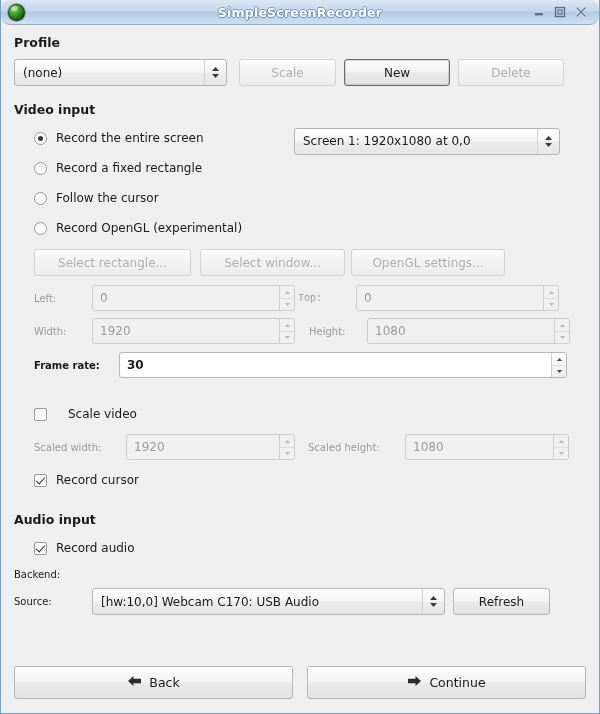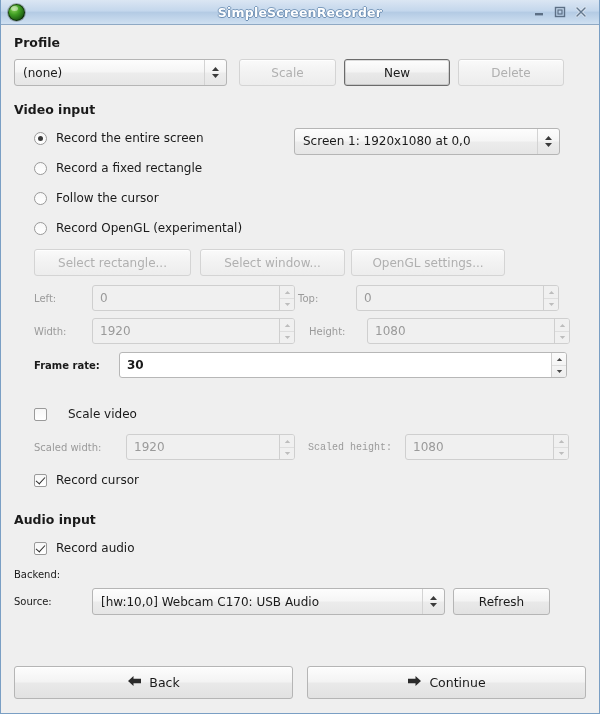--- a/index.html
+++ b/index.html
@@ -27,20 +27,21 @@
   
   .titlebar {
     position: relative;
     height: 25px;
     flex: 0 0 25px;
     background: linear-gradient(to bottom, #dbe6f3 0%, #c4d7ec 45%, #b4cbe4 52%, #cfe0f1 100%);
     border-bottom: 1px solid #8fa9c4;
     display: flex;
     align-items: center;
     padding: 0 4px;
+    border-radius: 9px;
   }
   .app-icon {
     width: 17px; height: 17px;
     border-radius: 50%;
     background:
       radial-gradient(circle at 35% 30%, #8fd45e 0%, #3f9e23 35%, #1c5b13 70%),
       #1c5b13;
     box-shadow: inset 0 0 0 1px rgba(0,0,0,0.55), 0 0 0 1px rgba(0,0,0,0.25);
     position: relative;
     flex: 0 0 auto;
@@ -388,21 +389,21 @@
                   <path d="M3.5 1 L6.2 4 L0.8 4 Z" fill="#bdbdbd"></path>
                 </svg>
               </span>
             <span class="sa">
                 <svg width="7" height="5" viewBox="0 0 7 5">
                   <path d="M3.5 4 L6.2 1 L0.8 1 Z" fill="#bdbdbd"></path>
                 </svg>
               </span>
           </span>
         </div>
-        <span class="lbl disabled" style="width:58px;margin-left:3px;">Top:</span>
+        <span class="lbl disabled" style="width:58px;margin-left:3px;font-family:Liberation Mono, monospace;">Top:</span>
         <div class="field disabled" style="width:203px;">
           <span class="val">0</span>
           <span class="spin">
             <span class="sa">
                 <svg width="7" height="5" viewBox="0 0 7 5">
                   <path d="M3.5 1 L6.2 4 L0.8 4 Z" fill="#bdbdbd"></path>
                 </svg>
               </span>
             <span class="sa">
                 <svg width="7" height="5" viewBox="0 0 7 5">
@@ -482,21 +483,21 @@
                   <path d="M3.5 1 L6.2 4 L0.8 4 Z" fill="#bdbdbd"></path>
                 </svg>
               </span>
             <span class="sa">
                 <svg width="7" height="5" viewBox="0 0 7 5">
                   <path d="M3.5 4 L6.2 1 L0.8 1 Z" fill="#bdbdbd"></path>
                 </svg>
               </span>
           </span>
         </div>
-        <span class="lbl disabled" style="width:97px;margin-left:13px;font-family:Liberation Mono, monospace;">Scaled height:</span>
+        <span class="lbl disabled" style="width:97px;margin-left:13px;">Scaled height:</span>
         <div class="field disabled" style="width:164px;">
           <span class="val">1080</span>
           <span class="spin">
             <span class="sa">
                 <svg width="7" height="5" viewBox="0 0 7 5">
                   <path d="M3.5 1 L6.2 4 L0.8 4 Z" fill="#bdbdbd"></path>
                 </svg>
               </span>
             <span class="sa">
                 <svg width="7" height="5" viewBox="0 0 7 5">

